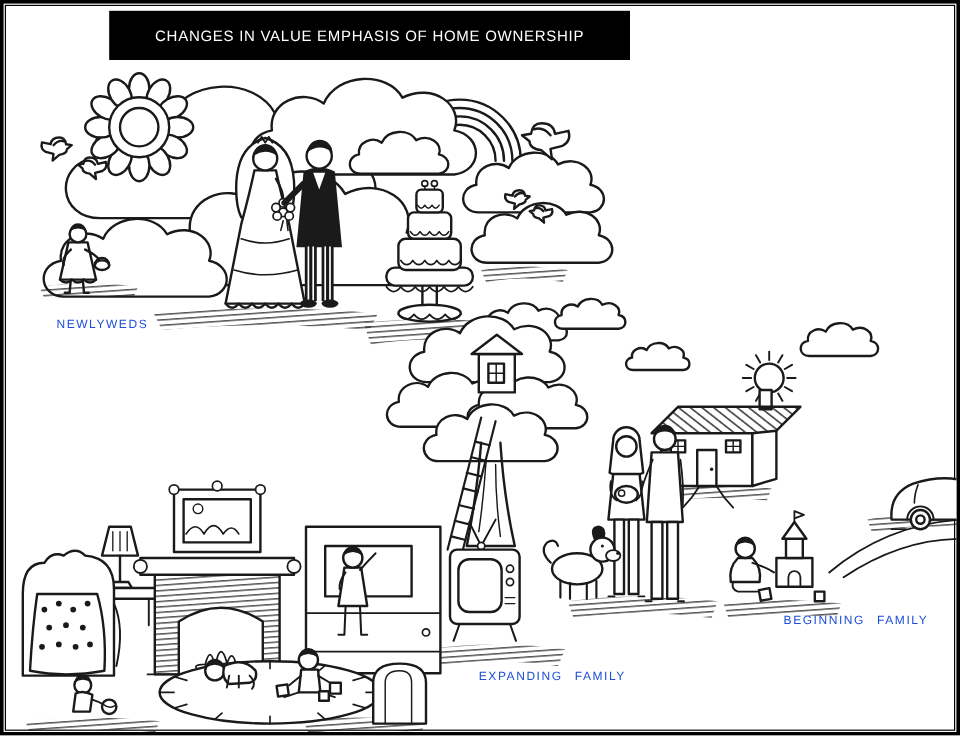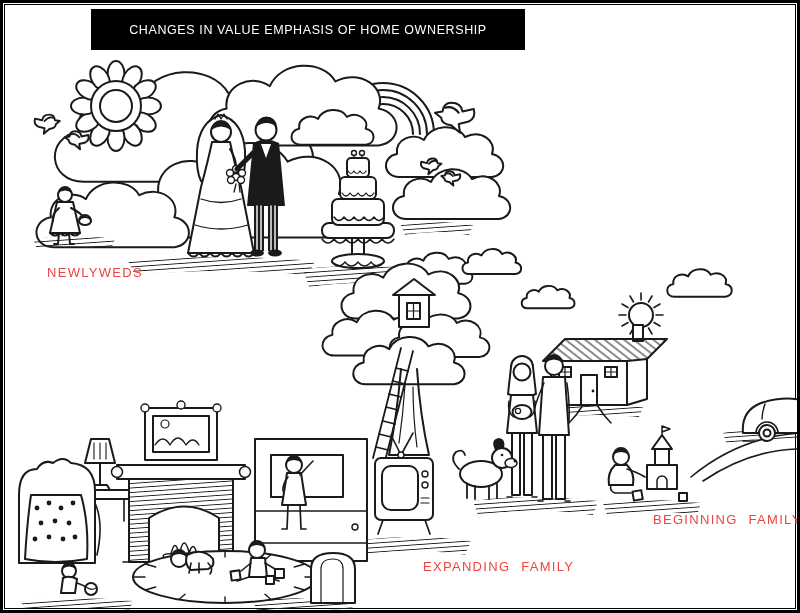--- a/index.html
+++ b/index.html
@@ -3,24 +3,24 @@
 <meta charset="utf-8">
 <style>
   html,body{margin:0;padding:0;background:#e8e8e8;}
   .stage{position:relative;width:800px;height:613px;background:#fff;border:3px solid #000;
          box-sizing:border-box;overflow:hidden;font-family:"Liberation Sans",sans-serif;}
   .inner-frame{position:absolute;inset:1px;border:1px solid #000;pointer-events:none;}
   .banner{position:absolute;left:88px;top:6px;width:434px;height:41px;background:#000;color:#fff;
           display:flex;flex-direction:column;align-items:center;justify-content:center;gap:3px;z-index:5;}
   .banner div{font-size:12.5px;letter-spacing:.6px;white-space:nowrap;}
   .art{position:absolute;left:0;top:0;width:800px;height:613px;}
-  .scene-label{position:absolute;color:#ef4444;font-size:13px;letter-spacing:1.3px;word-spacing:6px;
+  .scene-label{position:absolute;color:#1d4ed8;font-size:10px;letter-spacing:1.3px;word-spacing:6px;
                white-space:nowrap;z-index:4;}
   #lab-new{left:44px;top:262px;}
-  #lab-exp{left:396px;top:556px;margin-left:24px;}
+  #lab-exp{left:396px;top:556px;}
   #lab-beg{left:650px;top:509px;}
 </style>
 </head>
 <body>
 
 <div class="stage">
   <div class="inner-frame"></div>
 
   <div class="banner">
     <div>CHANGES IN VALUE EMPHASIS OF HOME OWNERSHIP</div>

